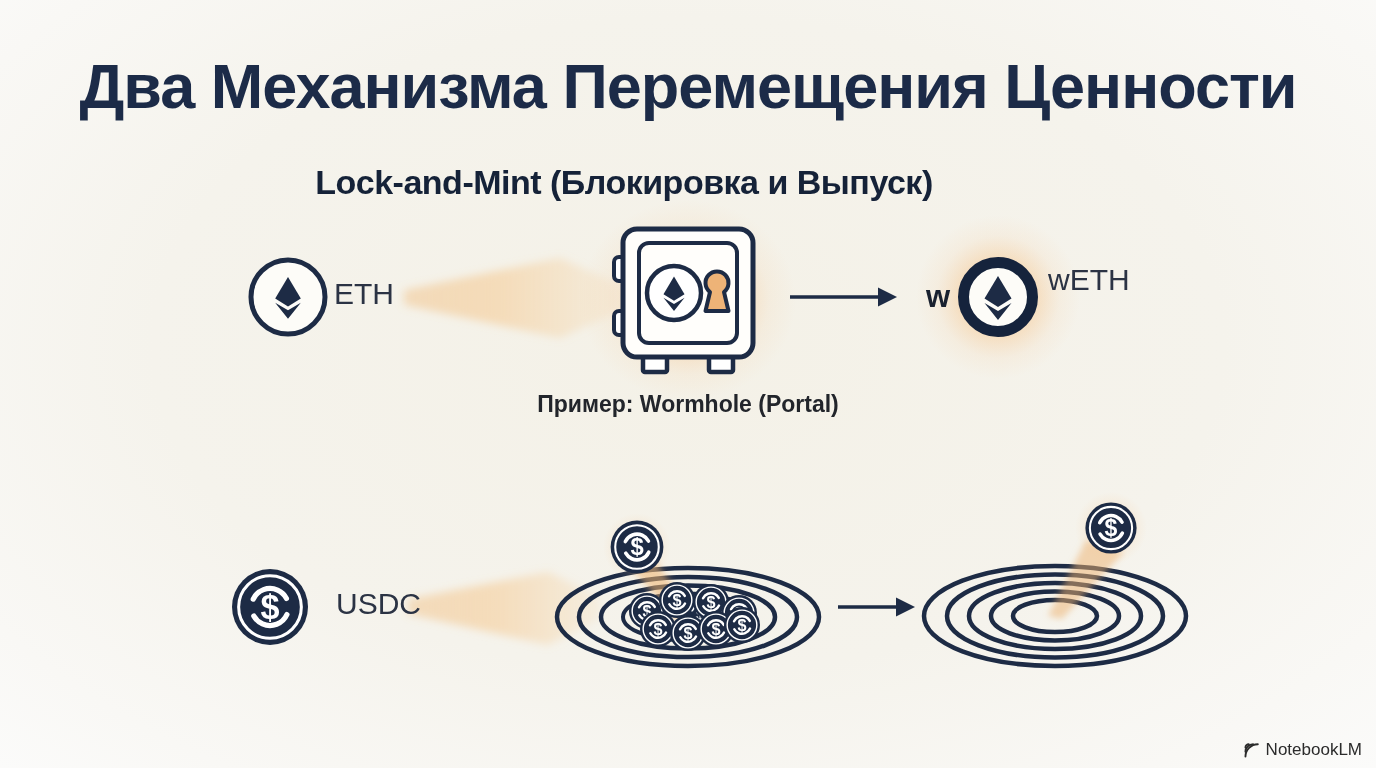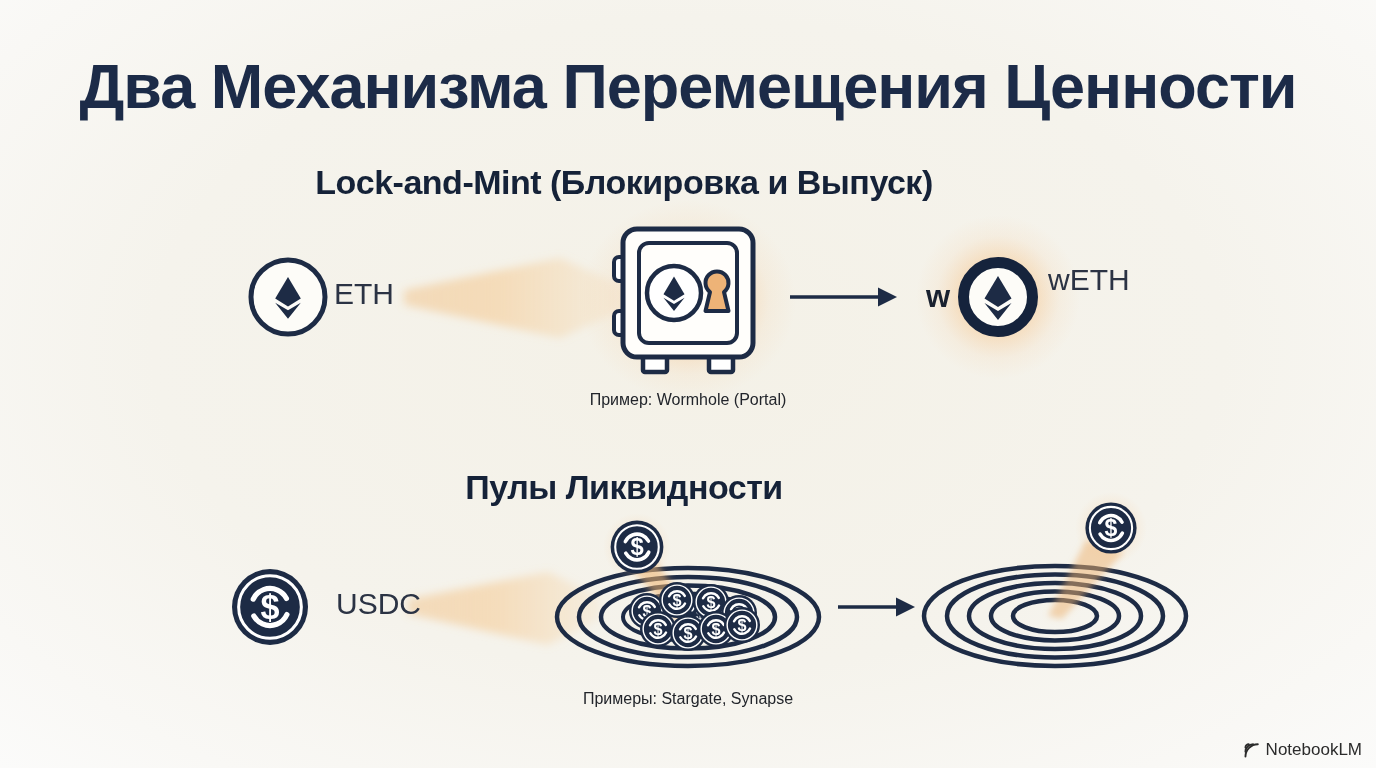--- a/index.html
+++ b/index.html
@@ -19,21 +19,21 @@
     font-size:63px;font-weight:700;letter-spacing:-1px;color:#1c2b48;
   }
   .section-heading{
     left:0;width:1248px;text-align:center;
     font-weight:700;color:#152238;font-size:34px;letter-spacing:-0.5px;
   }
   .h-lock{top:163px;}
   .h-pools{top:468px;}
   .example{
     left:0;width:1376px;text-align:center;
-    font-size:16px;color:#22252b;font-weight:400;
+    font-size:23px;color:#22252b;font-weight:700;
   }
   .ex1{top:391px;}
   .ex2{top:690px;}
   .coin-label{font-size:30px;color:#2b3344;}
   .eth-label{left:334px;top:277px;}
   .weth-label{left:1048px;top:263px;}
   .usdc-label{left:336px;top:587px;}
   .w-prefix{left:926px;top:279px;font-size:31px;font-weight:700;color:#19212f;}
   .brand{
     position:absolute;right:14px;bottom:8px;display:flex;align-items:center;gap:5px;
@@ -171,25 +171,23 @@
   <div class="txt section-heading h-lock">Lock-and-Mint (Блокировка и Выпуск)</div>
 
   <div class="txt coin-label eth-label">ETH</div>
 
   <div class="txt w-prefix">w</div>
 
   <div class="txt coin-label weth-label">wETH</div>
 
   <div class="txt example ex1">Пример: Wormhole (Portal)</div>
 
-  <div class="txt section-heading h-pools">Пулы Ликвидности</div>
 
   <div class="txt coin-label usdc-label">USDC</div>
 
-  <div class="txt example ex2">Примеры: Stargate, Synapse</div>
 
   <div class="brand">
     <svg width="18" height="16" viewBox="0 0 24 22">
       <path d="M3,20 A17,17 0 0,1 20,3" stroke="#2b2b2b" stroke-width="2.6" fill="none" stroke-linecap="round"></path>
       <path d="M3,13.5 A10.5,10.5 0 0,1 13.5,3" stroke="#2b2b2b" stroke-width="2.6" fill="none" stroke-linecap="round"></path>
       <path d="M3,7.5 A4.5,4.5 0 0,1 7.5,3" stroke="#2b2b2b" stroke-width="2.6" fill="none" stroke-linecap="round"></path>
     </svg>
     <span>NotebookLM</span>
   </div>
 

